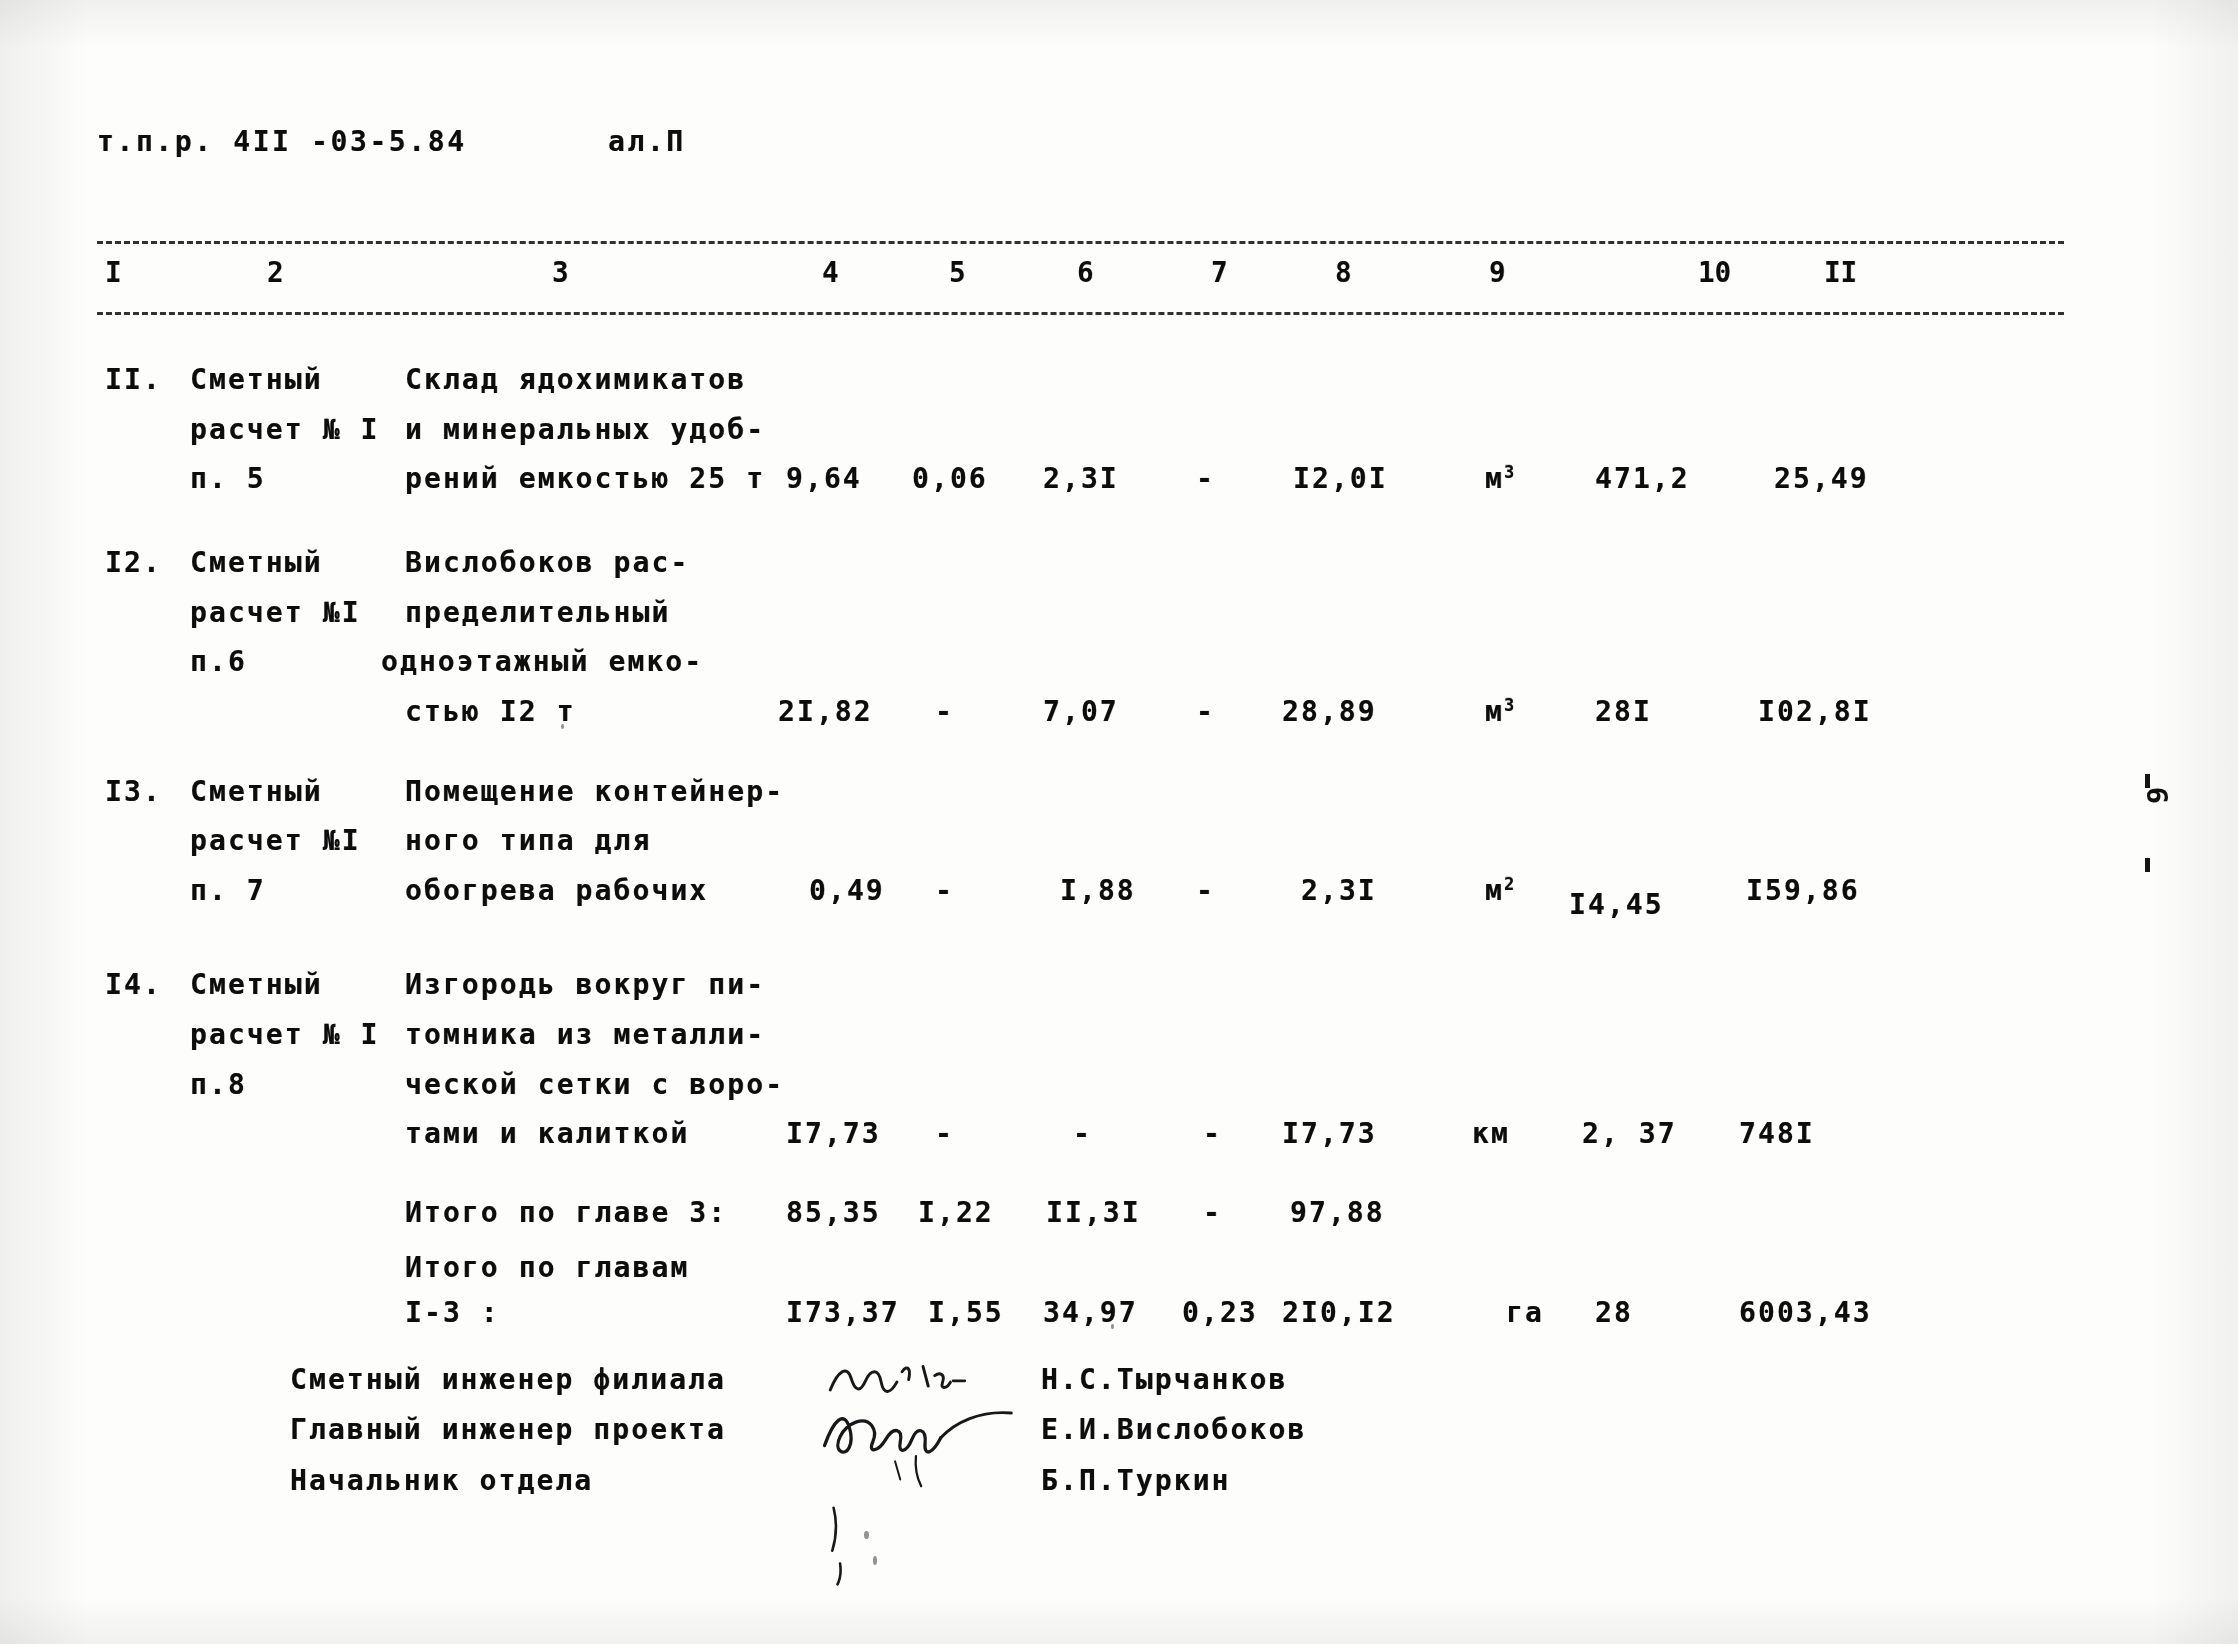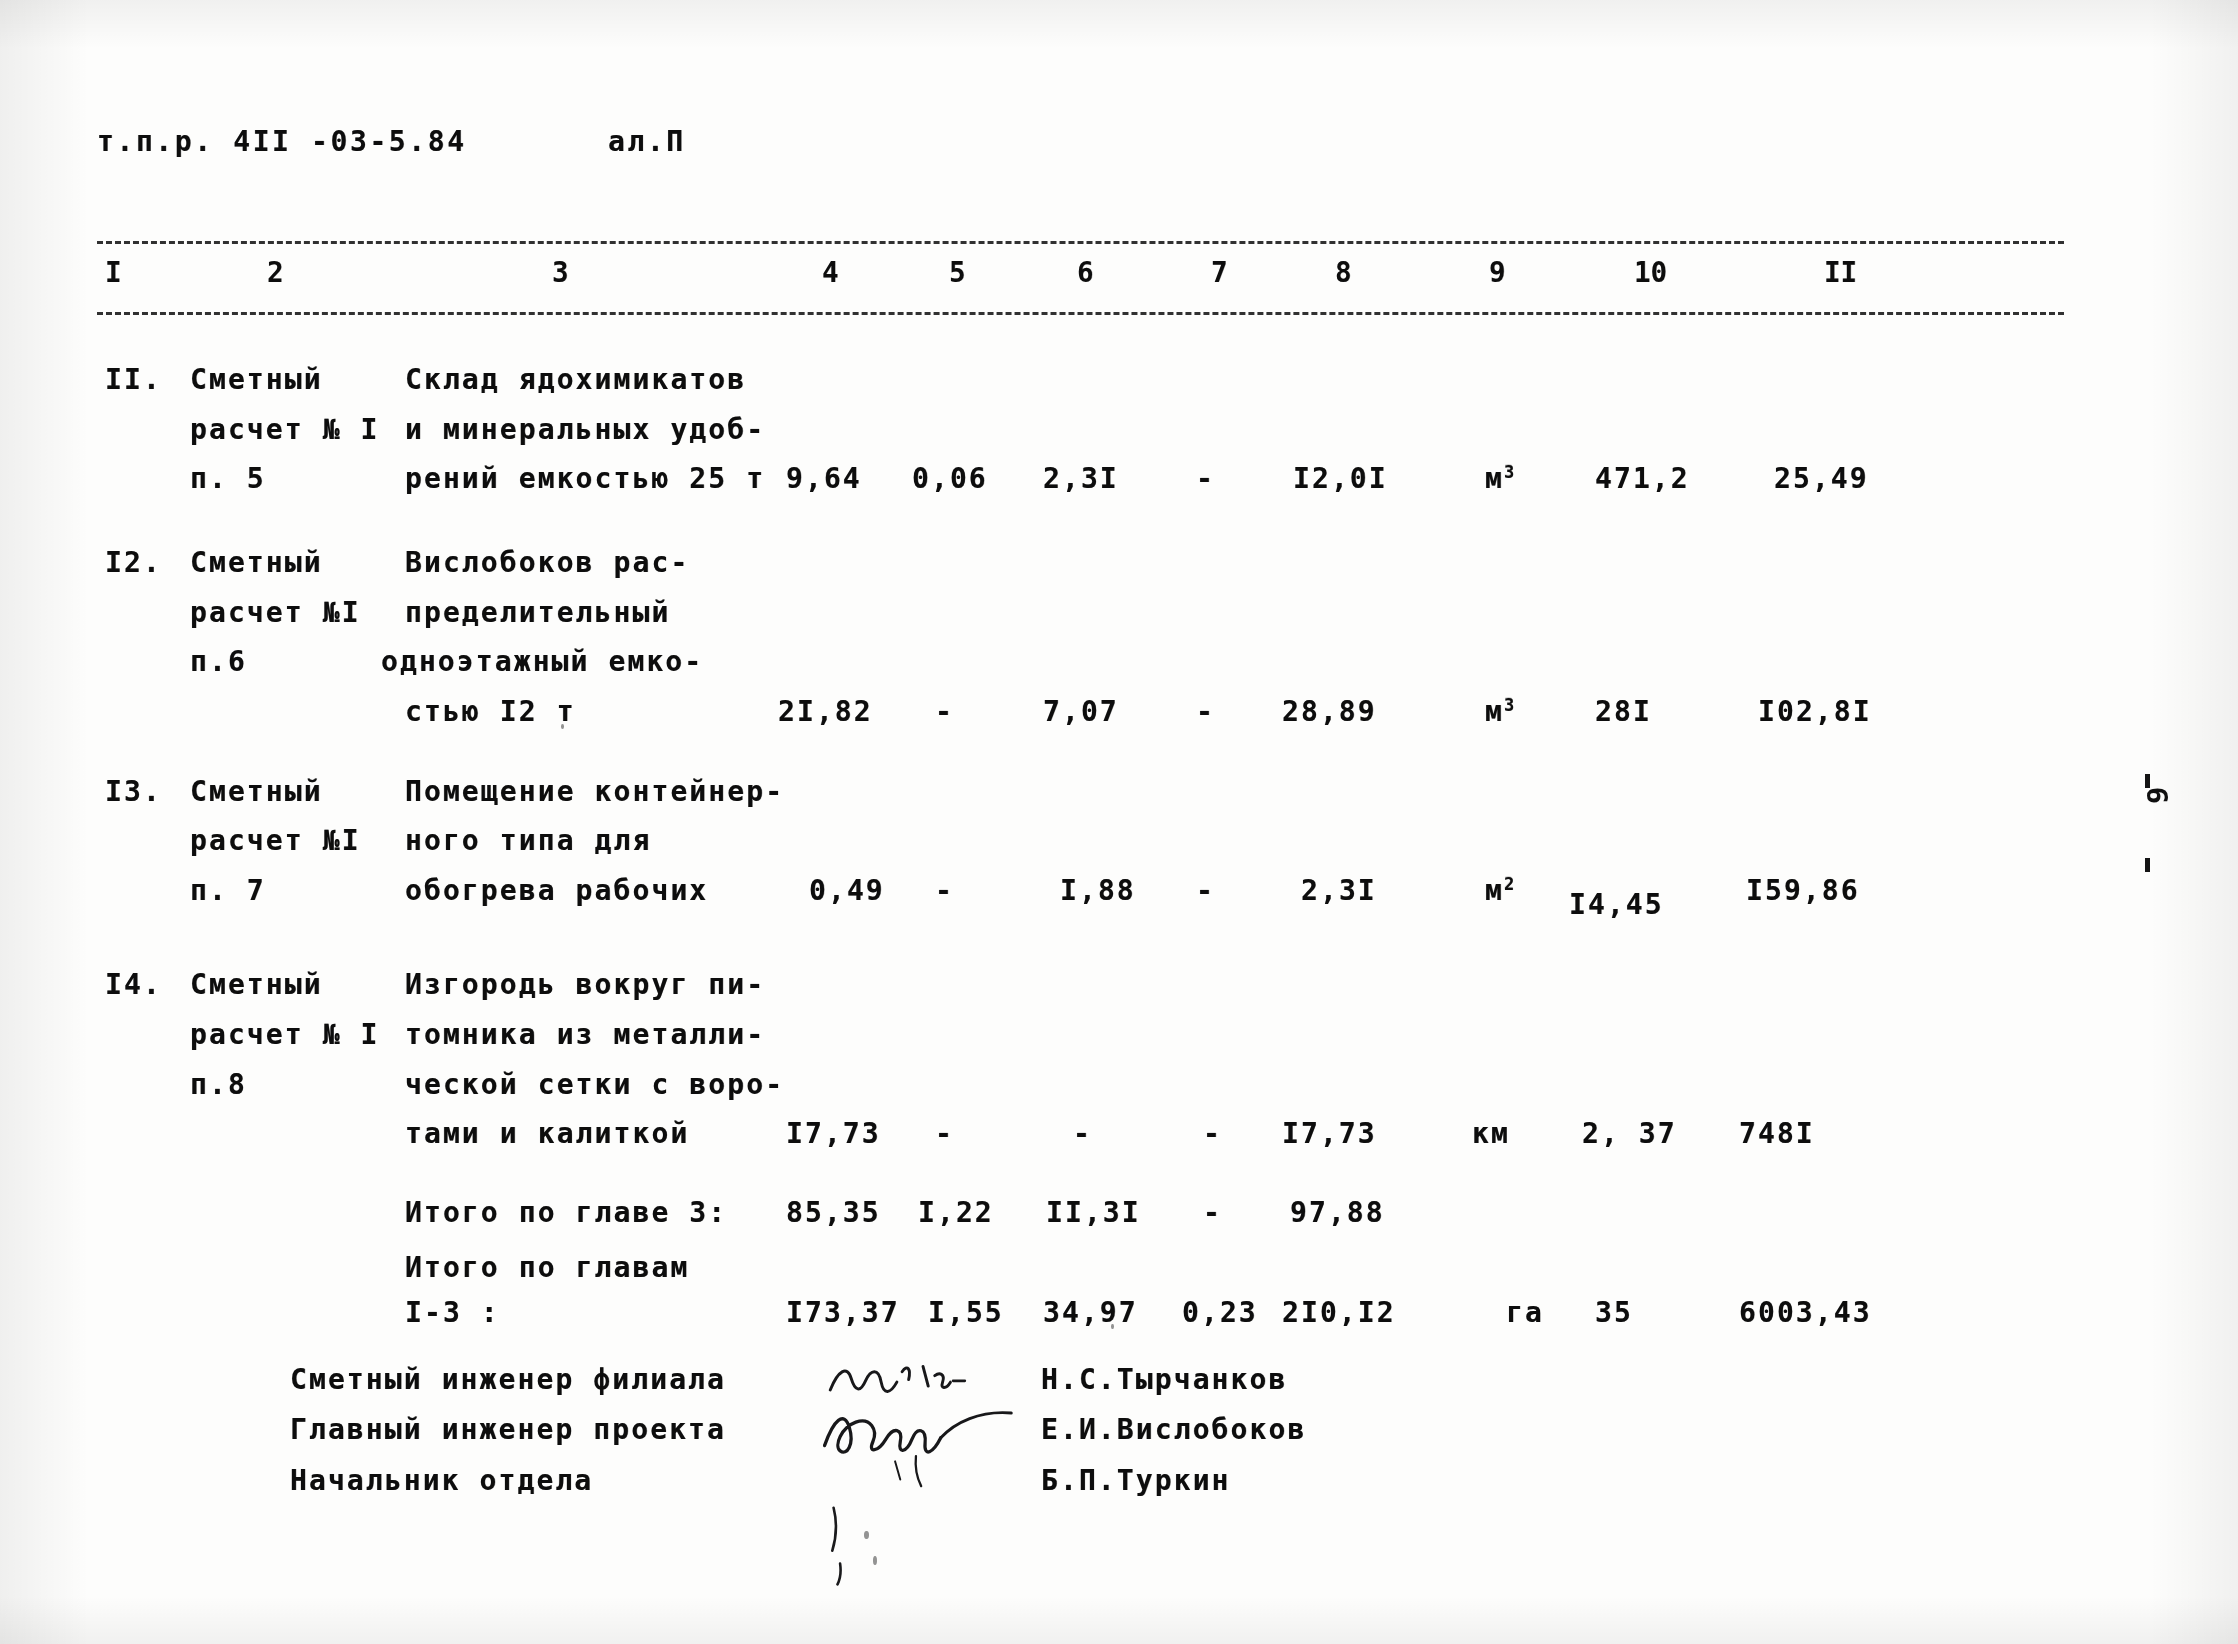--- a/index.html
+++ b/index.html
@@ -129,21 +129,21 @@
 
   <div class="colnum" style="left:105px">I</div>
   <div class="colnum" style="left:267px">2</div>
   <div class="colnum" style="left:552px">3</div>
   <div class="colnum" style="left:822px">4</div>
   <div class="colnum" style="left:949px">5</div>
   <div class="colnum" style="left:1077px">6</div>
   <div class="colnum" style="left:1211px">7</div>
   <div class="colnum" style="left:1335px">8</div>
   <div class="colnum" style="left:1489px">9</div>
-  <div class="colnum" style="left:1634px">10</div>
+  <div class="colnum" style="left:1698px">10</div>
   <div class="colnum" style="left:1824px">II</div>
 
   <div>
     <div class="tw cell" style="left:105px;  top:366px">II.</div>
     <div class="tw cell" style="left:190px;  top:366px">Сметный</div>
     <div class="tw cell" style="left:190px;  top:416px">расчет № I</div>
     <div class="tw cell" style="left:190px;  top:465px">п. 5</div>
     <div class="tw cell" style="left:405px;  top:366px">Склад ядохимикатов</div>
     <div class="tw cell" style="left:405px;  top:416px">и минеральных удоб-</div>
     <div class="tw cell" style="left:405px;  top:465px">рений емкостью 25 т</div>
@@ -224,21 +224,21 @@
 
   <div>
     <div class="tw cell" style="left:405px;  top:1254px">Итого по главам</div>
     <div class="tw cell" style="left:405px;  top:1299px">I-3 :</div>
     <div class="tw cell" style="left:786px; top:1299px">I73,37</div>
     <div class="tw cell" style="left:928px; top:1299px">I,55</div>
     <div class="tw cell" style="left:1043px; top:1299px">34,97</div>
     <div class="tw cell" style="left:1182px; top:1299px">0,23</div>
     <div class="tw cell" style="left:1282px; top:1299px">2I0,I2</div>
     <div class="tw cell" style="left:1506px; top:1299px">га</div>
-    <div class="tw cell" style="left:1595px; top:1299px">35</div>
+    <div class="tw cell" style="left:1595px; top:1299px">28</div>
     <div class="tw cell" style="left:1739px; top:1299px">6003,43</div>
   </div>
 
   <div>
     <div class="tw cell" style="left:290px;  top:1366px">Сметный инженер филиала</div>
     <div class="tw cell" style="left:1041px; top:1366px">Н.С.Тырчанков</div>
 
     <div class="tw cell" style="left:290px;  top:1416px">Главный инженер проекта</div>
     <div class="tw cell" style="left:1041px; top:1416px">Е.И.Вислобоков</div>
 

